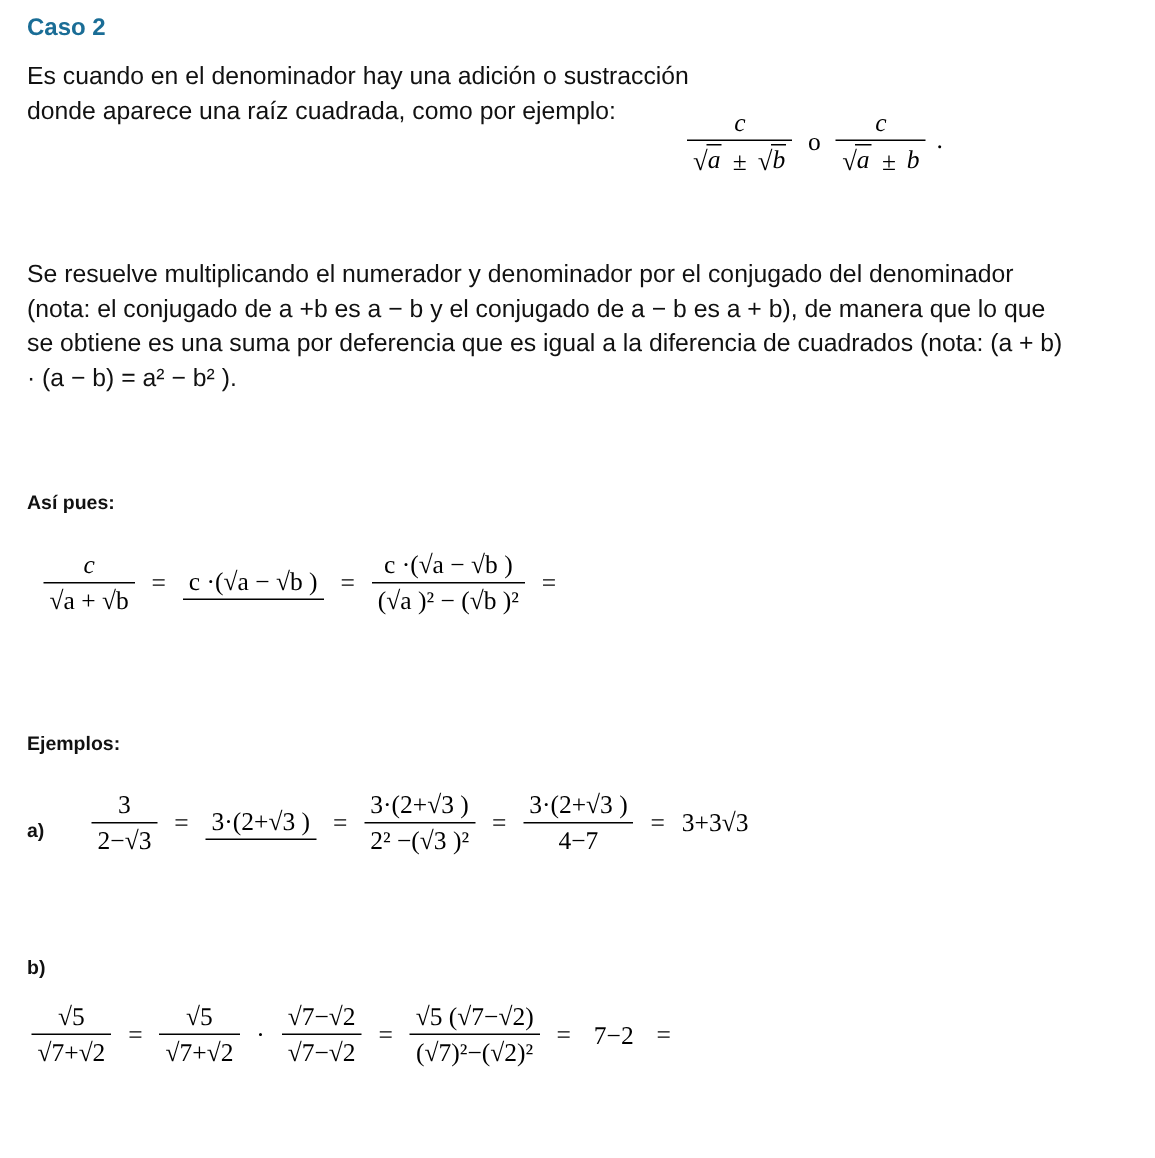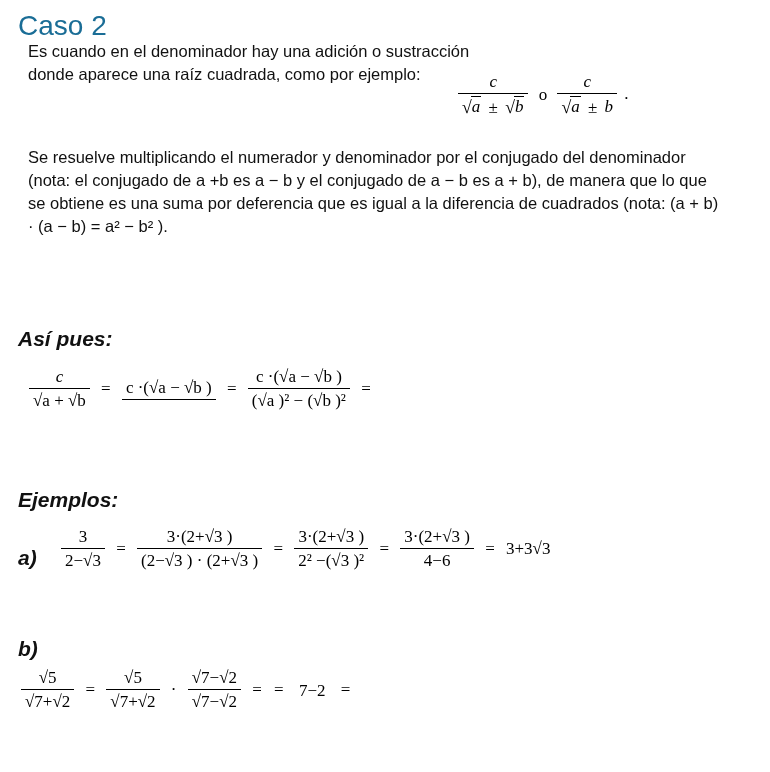--- a/index.html
+++ b/index.html
@@ -18,40 +18,38 @@
     position: relative;
     width: 770px;
     height: 772px;
     padding: 0;
     box-sizing: border-box;
   }
   .heading {
     position: absolute;
     left: 18px;
     top: 10px;
-    font-size: 28px;
-    font-weight: normal;
+    font-size: 16px;
+    font-weight: bold;
     color: #1a6d96;
     text-align: center;
   }
   .para {
     position: absolute;
     font-size: 16.5px;
     line-height: 23px;
     color: #111;
-    margin-left: 10px;
   }
   #para1 { left: 18px; top: 40px; width: 450px; }
-  #para2 { left: 18px; top: 146px; width: 700px; }
+  #para2 { left: 18px; top: 172px; width: 700px; }
   .bold-label {
     position: absolute;
-    font-size: 21px;
+    font-size: 13px;
     font-weight: bold;
     color: #111;
-    font-style: italic;
   }
   #asi-pues { left: 18px; top: 327px; }
   #ejemplos { left: 18px; top: 488px; text-align: right; }
   #item-a { left: 18px; top: 546px; }
   #item-b { left: 18px; top: 637px; }
 
   
   .math {
     font-family: "Liberation Serif", serif;
     font-size: 16px;
@@ -184,31 +182,30 @@
   <div class="bold-label" id="item-b">b)</div>
 
   <div id="example-a" class="math">
     <span class="frac">
       <span class="num">3</span>
       <span class="den">2−√3</span>
     </span>
     <span class="eq">=</span>
     <span class="frac">
       <span class="num">3·(2+√3 )</span>
-      <span class="den">(2−√3 ) · (2+√3 )</span>
     </span>
     <span class="eq">=</span>
     <span class="frac">
       <span class="num">3·(2+√3 )</span>
       <span class="den">2² −(√3 )²</span>
     </span>
     <span class="eq">=</span>
     <span class="frac">
       <span class="num">3·(2+√3 )</span>
-      <span class="den">4−6</span>
+      <span class="den">4−7</span>
     </span>
     <span class="eq">=</span>
     <span class="op">3+3√3</span>
   </div>
 
   <div id="example-b" class="math">
     <span class="frac">
       <span class="num">√5</span>
       <span class="den">√7+√2</span>
     </span>
@@ -216,20 +213,24 @@
     <span class="frac">
       <span class="num">√5</span>
       <span class="den">√7+√2</span>
     </span>
     <span class="eq">·</span>
     <span class="frac">
       <span class="num">√7−√2</span>
       <span class="den">√7−√2</span>
     </span>
     <span class="eq">=</span>
+    <span class="frac">
+      <span class="num">√5 (√7−√2)</span>
+      <span class="den">(√7)²−(√2)²</span>
+    </span>
     <span class="eq">=</span>
     <span class="frac">
       <span class="den">7−2</span>
     </span>
     <span class="eq">=</span>
   </div>
 
 </div>
 
 </body></html>

